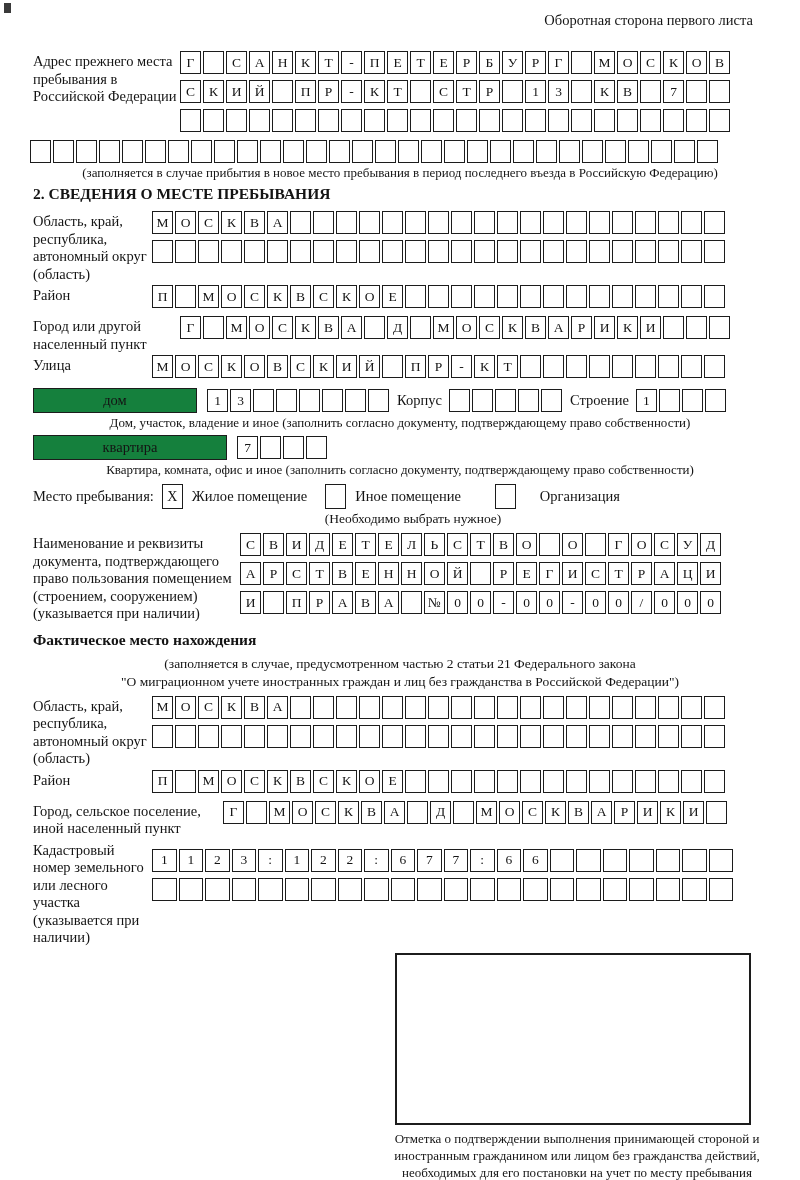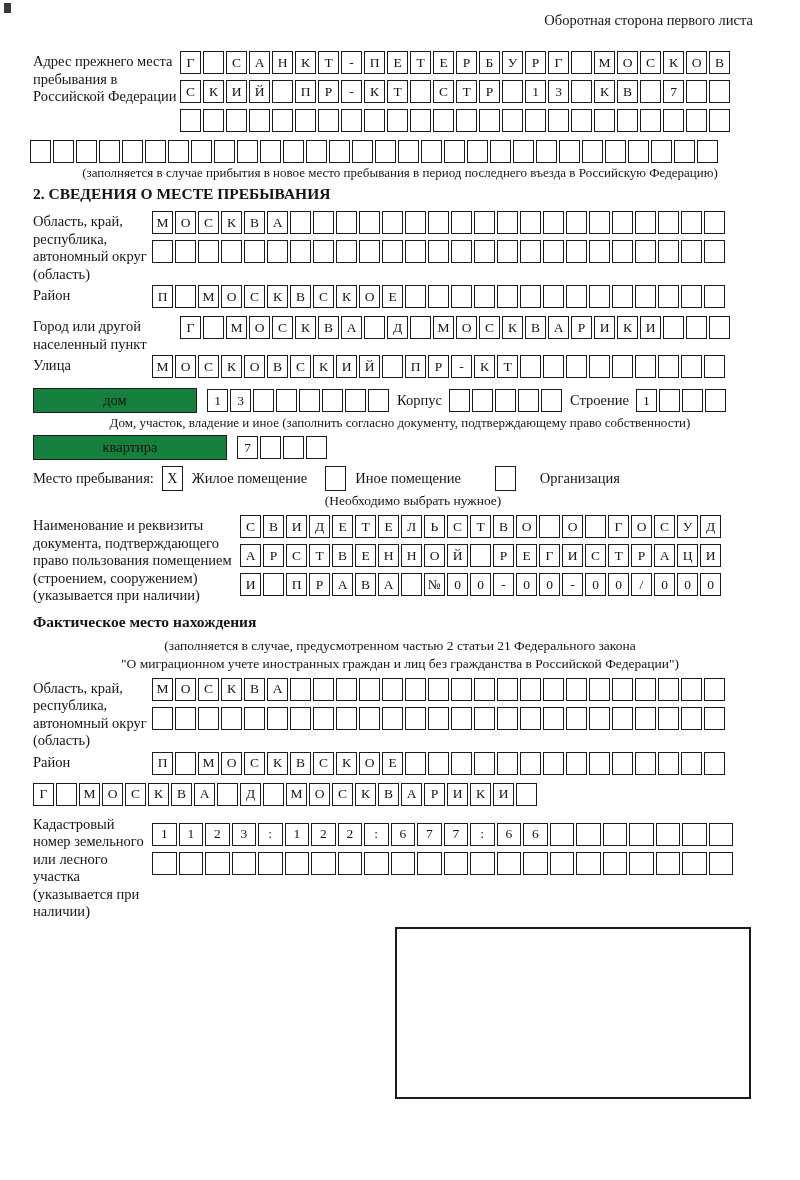--- a/index.html
+++ b/index.html
@@ -359,20 +359,21 @@
     <div class="labelbox apt">
       <span>квартира</span>
     </div>
     <div class="cellrow">
         <span class="cell">7</span>
         <span class="cell"></span>
         <span class="cell"></span>
         <span class="cell"></span>
       </div>
   </div>
+  <div class="footnote">Квартира, комната, офис и иное (заполнить согласно документу, подтверждающему право собственности)</div>
 
   <div class="stayrow">
     <span class="stay-label">Место пребывания:</span>
     <span class="checkbox">X</span>
     <span class="opt-label">Жилое помещение</span>
     <span class="checkbox gap18"></span>
     <span class="opt-label">Иное помещение</span>
     <span class="checkbox gap34"></span>
     <span class="opt-label gap24">Организация</span>
   </div>
@@ -542,20 +543,21 @@
         <span class="cell"></span>
         <span class="cell"></span>
         <span class="cell"></span>
         <span class="cell"></span>
         <span class="cell"></span>
         <span class="cell"></span>
       </div>
   </div>
 
   <div class="frow">
+    <div class="flabel w190">Город, сельское поселение, иной населенный пункт</div>
     <div class="cellrow">
         <span class="cell">Г</span>
         <span class="cell"></span>
         <span class="cell">М</span>
         <span class="cell">О</span>
         <span class="cell">С</span>
         <span class="cell">К</span>
         <span class="cell">В</span>
         <span class="cell">А</span>
         <span class="cell"></span>
@@ -624,14 +626,15 @@
           <span class="cell w"></span>
           <span class="cell w"></span>
           <span class="cell w"></span>
           <span class="cell w"></span>
         </div>
     </div>
   </div>
 
   <div class="stamp-wrap">
     <div class="stamp-box"></div>
+    <div class="stamp-caption">Отметка о подтверждении выполнения принимающей стороной и иностранным гражданином или лицом без гражданства действий, необходимых для его постановки на учет по месту пребывания</div>
   </div>
 </div>
 
 </body></html>

